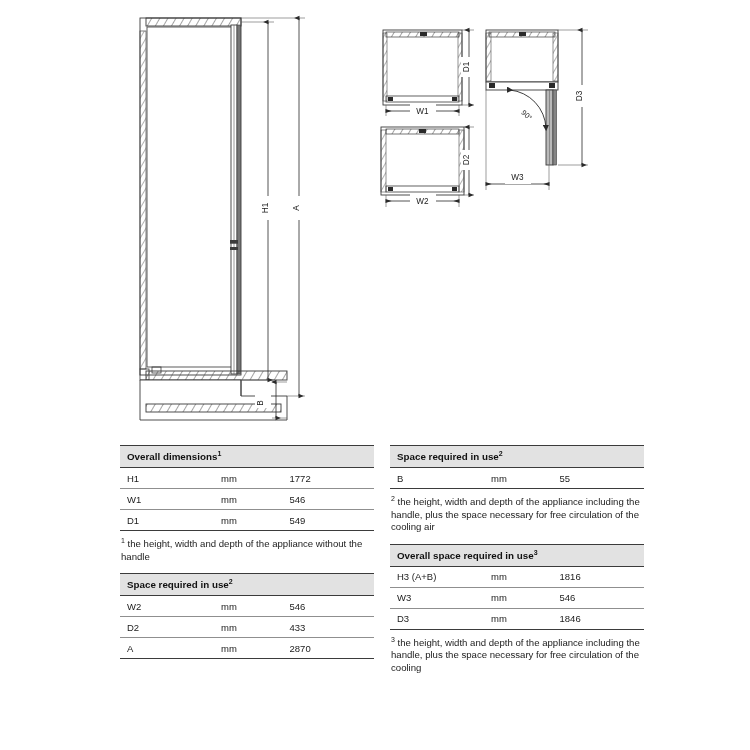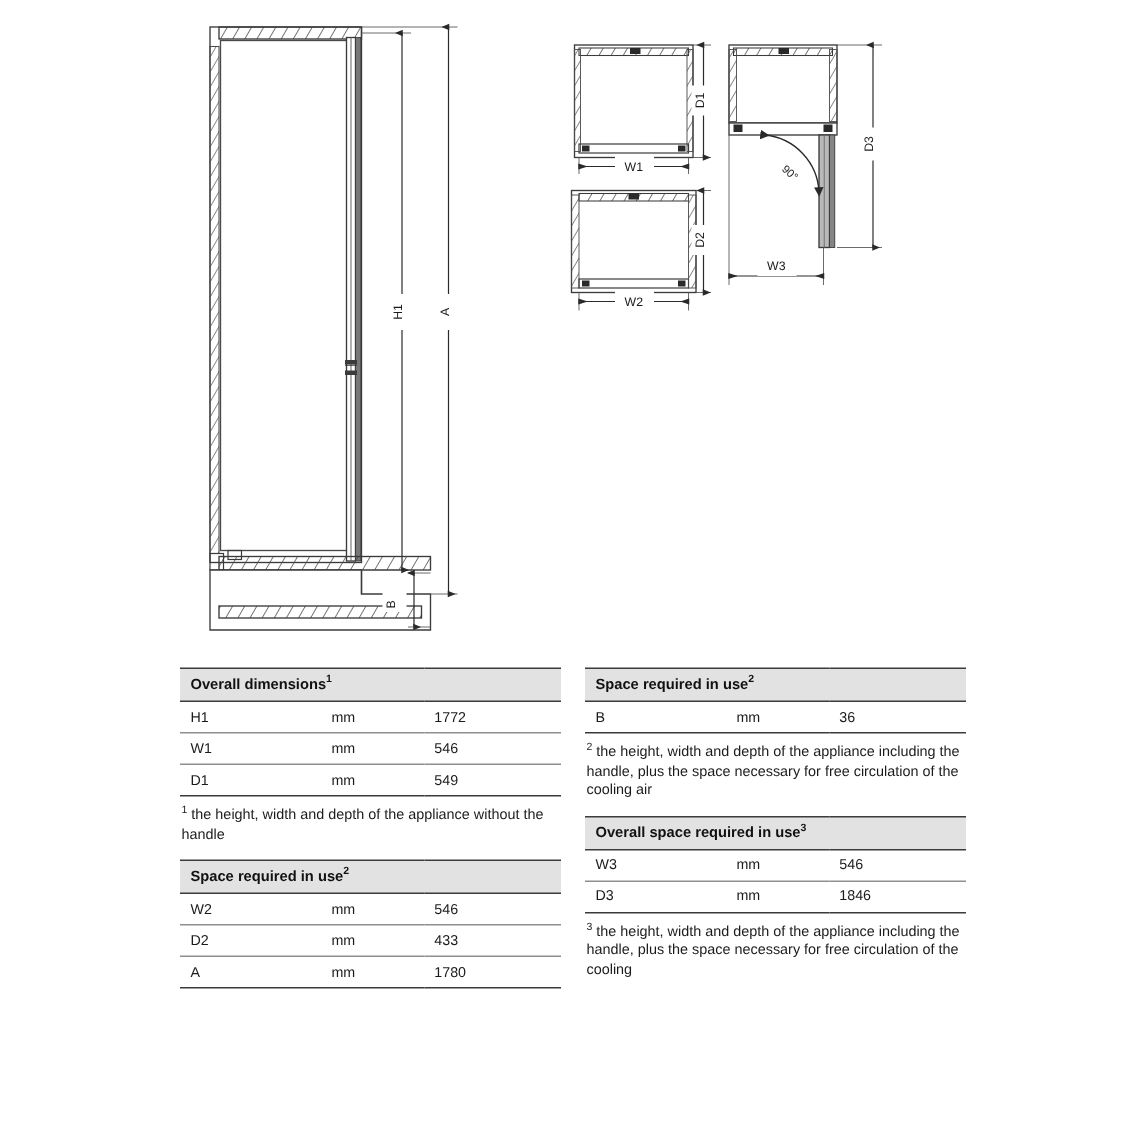--- a/index.html
+++ b/index.html
@@ -276,53 +276,58 @@
             <td class="c-value">546</td>
           </tr>
           <tr>
             <td class="c-label">D2</td>
             <td class="c-unit">mm</td>
             <td class="c-value">433</td>
           </tr>
           <tr>
             <td class="c-label">A</td>
             <td class="c-unit">mm</td>
-            <td class="c-value">1780</td>
+            <td class="c-value">2870</td>
           </tr>
         </tbody>
       </table>
 
     </div>
 
     <div class="col col-right">
 
       <table class="spec">
         <thead>
           <tr>
             <th colspan="3"><span>Space required in use</span><sup>2</sup></th>
           </tr>
         </thead>
         <tbody>
           <tr>
             <td class="c-label">B</td>
             <td class="c-unit">mm</td>
-            <td class="c-value">36</td>
+            <td class="c-value">55</td>
           </tr>
         </tbody>
       </table>
 
       <div class="note"><sup>2</sup> <span>the height, width and depth of the appliance including the handle, plus the space necessary for free circulation of the cooling air</span></div>
 
       <table class="spec">
         <thead>
           <tr>
             <th colspan="3"><span>Overall space required in use</span><sup>3</sup></th>
           </tr>
         </thead>
         <tbody>
+          <tr>
+            <td class="c-label">H3 (A+B)</td>
+            <td class="c-unit">mm</td>
+            <td class="c-value">1816</td>
+          </tr>
           <tr>
             <td class="c-label">W3</td>
             <td class="c-unit">mm</td>
             <td class="c-value">546</td>
           </tr>
           <tr>
             <td class="c-label">D3</td>
             <td class="c-unit">mm</td>
             <td class="c-value">1846</td>
           </tr>

